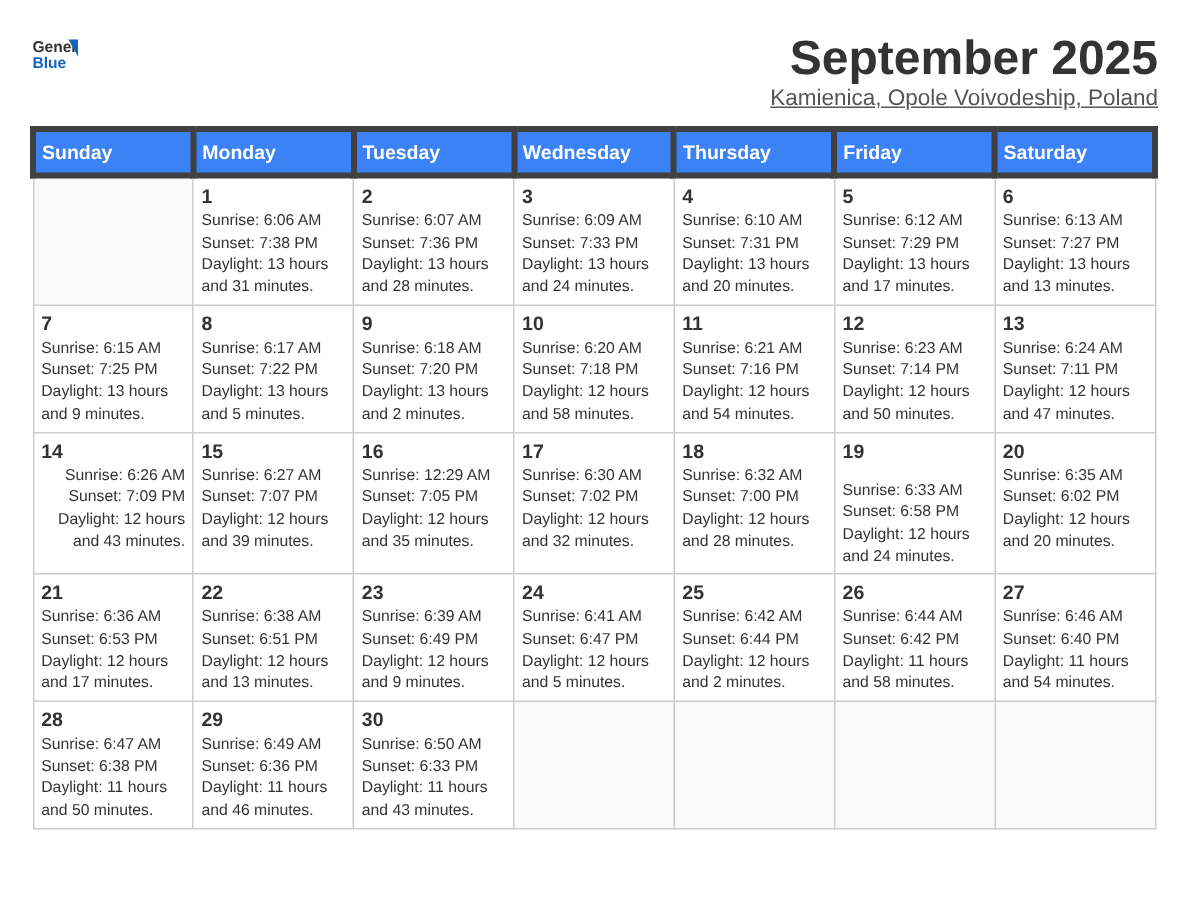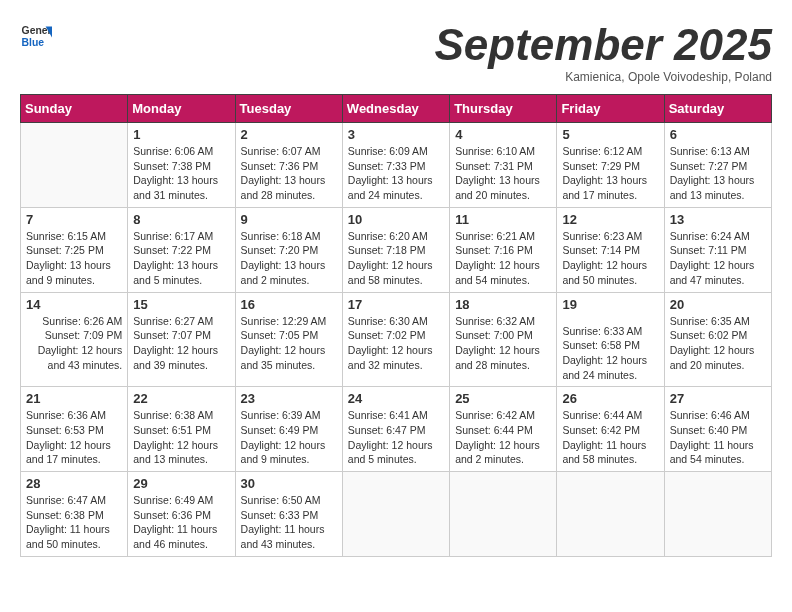--- a/index.html
+++ b/index.html
@@ -22,42 +22,42 @@
       gap: 4px;
     }
     .logo-icon {
       width: 32px;
       height: 32px;
     }
     .title-block {
       text-align: right;
     }
     .month-title {
-      font-size: 44px;
+      font-size: 32px;
       font-weight: bold;
       color: #333;
-      font-style: italic;
     }
     .subtitle {
-      font-size: 12px;
+      font-size: 15px;
       color: #555;
+      text-decoration: underline;
     }
     .calendar {
       width: 100%;
       border-collapse: collapse;
       font-size: 11px;
     }
     .calendar th {
-      background-color: #be185d;
+      background-color: #3b82f6;
       color: #fff;
       padding: 6px 4px;
       text-align: left;
       font-size: 13px;
       font-weight: bold;
-      border: 1px solid #404040;
+      border: 4px solid #404040;
     }
     .calendar td {
       border: 1px solid #ccc;
       vertical-align: top;
       padding: 4px 5px;
       width: calc(100% / 7);
       height: 80px;
     }
     .day-num {
       font-size: 13px;

